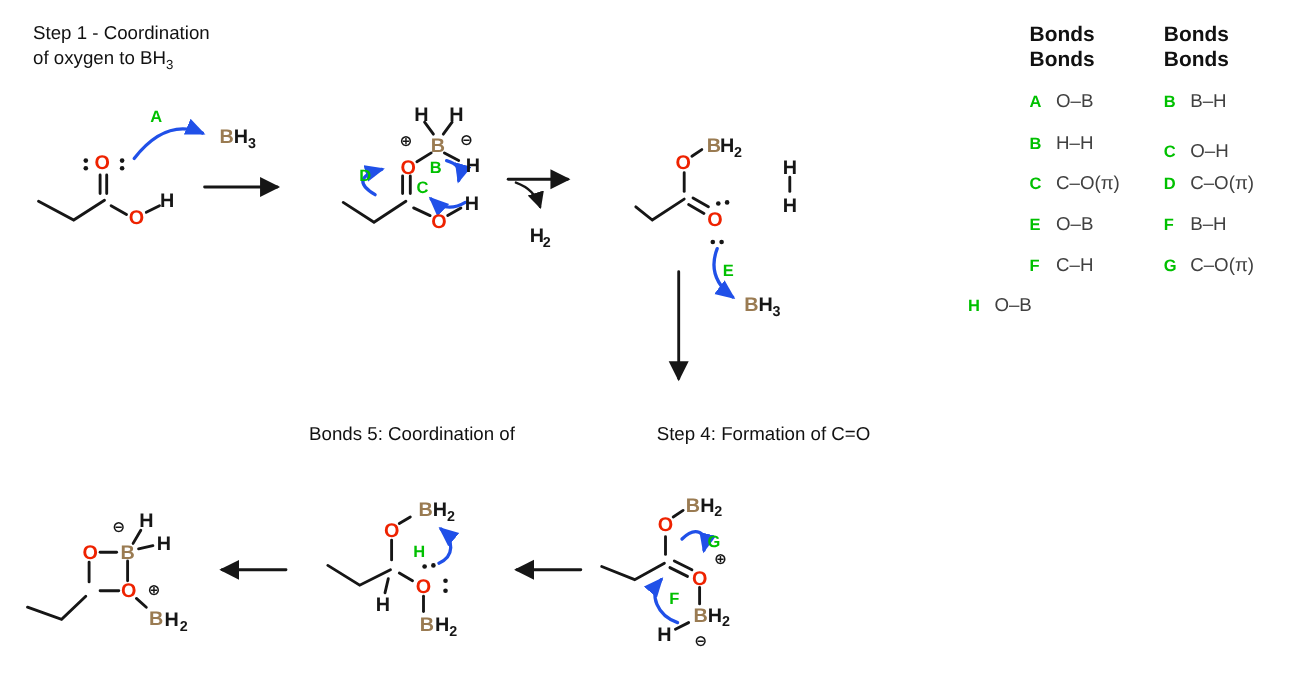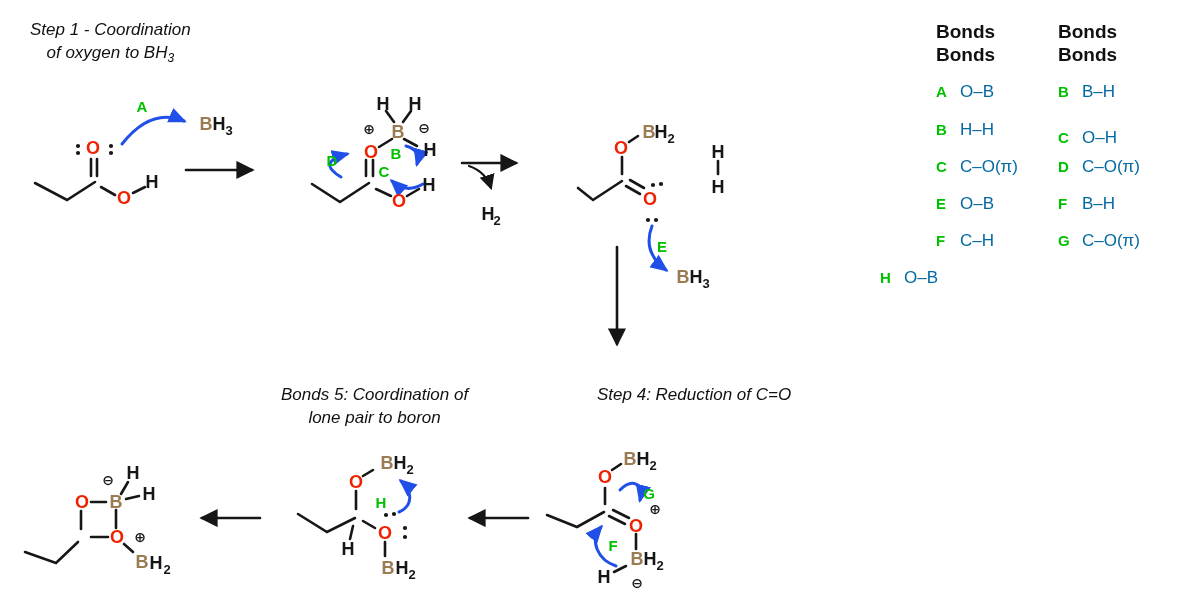--- a/index.html
+++ b/index.html
@@ -7,27 +7,27 @@
           font-family:"Liberation Sans",sans-serif;}
   .layer{position:absolute;left:0;top:0;}
   .pt{position:absolute;transform:translate(-50%,-50%);font-weight:bold;font-size:18px;
       line-height:1;white-space:nowrap;}
   .red{color:#ee2200;}
   .tan{color:#9a7b52;}
   .blk{color:#161616;}
   .grn{color:#00c000;font-size:15px;}
   .sub{font-size:13px;}
   .chg{font-family:"DejaVu Sans",sans-serif;font-size:14px;font-weight:bold;color:#161616;}
-  .title{position:absolute;font-style:italic;font-size:17px;color:#111;line-height:23px;
-         white-space:nowrap;text-align:center;}
+  .title{position:absolute;font-size:17px;color:#111;line-height:23px;
+         white-space:nowrap;}
   .title sub{font-size:12px;}
   .legrow{position:absolute;white-space:nowrap;}
   .leghead{position:absolute;font-weight:bold;font-size:19px;line-height:23px;color:#111;}
   .legletter{display:inline-block;width:24px;font-weight:bold;font-size:15px;color:#00c000;}
-  .legbond{font-size:17px;color:#0369a1;}
+  .legbond{font-size:17px;color:#404040;}
 </style>
 </head>
 <body>
 
 <div class="canvas">
 
   <svg class="layer" width="1180" height="612" viewBox="0 0 1180 612">
     <defs>
       <marker id="mb" markerWidth="8" markerHeight="8" refX="6" refY="3.5" orient="auto" markerUnits="strokeWidth">
         <path d="M0,0 L7,3.5 L0,7 Z" fill="#161616"></path>
@@ -117,25 +117,24 @@
       <path d="M616,566 C598,560 589,541 601,527" marker-end="url(#mu)"></path>
       <path d="M399,512 C413,506 413,491 401,481" marker-end="url(#mu)"></path>
     </g>
   </svg>
 
   <div class="title" style="left:30px;top:18px">
     <div><span>Step 1 - Coordination</span></div>
     <div><span>of oxygen to BH</span><sub>3</sub></div>
   </div>
   <div class="title" style="left:597px;top:383px">
-    <span>Step 4: Reduction of C=O</span>
+    <span>Step 4: Formation of C=O</span>
   </div>
   <div class="title" style="left:281px;top:383px">
     <div><span>Bonds 5: Coordination of</span></div>
-    <div><span>lone pair to boron</span></div>
   </div>
 
   <span class="pt red" style="left:93px;top:148px">O</span>
   <span class="pt grn" style="left:142px;top:106px">A</span>
   <span class="pt tan" style="left:206px;top:124px">B</span>
   <span class="pt blk" style="left:219px;top:124px">H</span>
   <span class="pt blk sub" style="left:229px;top:130px">3</span>
   <span class="pt red" style="left:124px;top:198px">O</span>
   <span class="pt blk" style="left:152px;top:182px">H</span>
 

